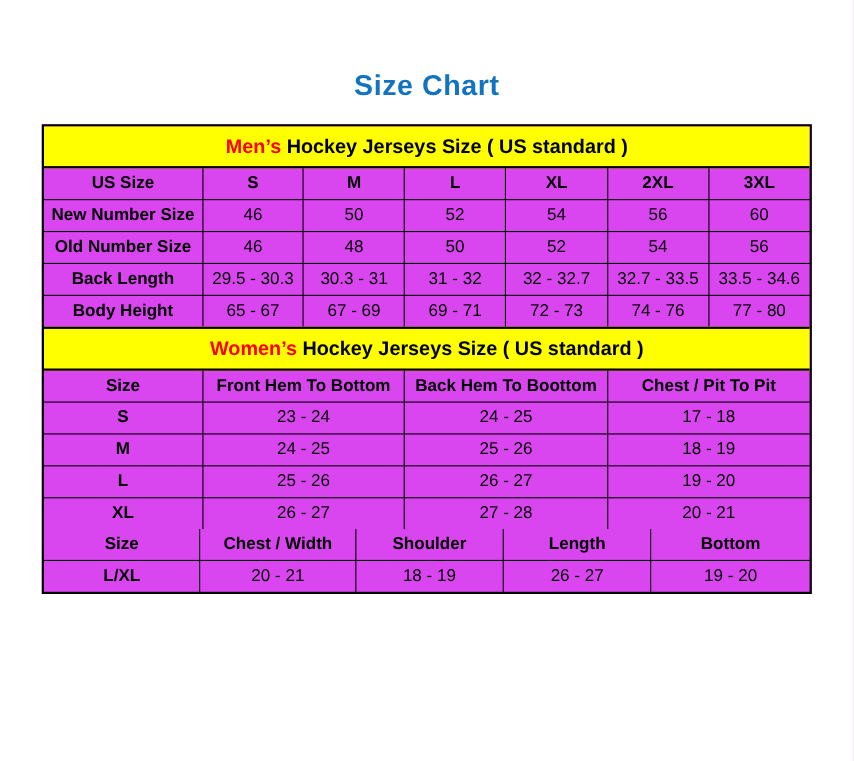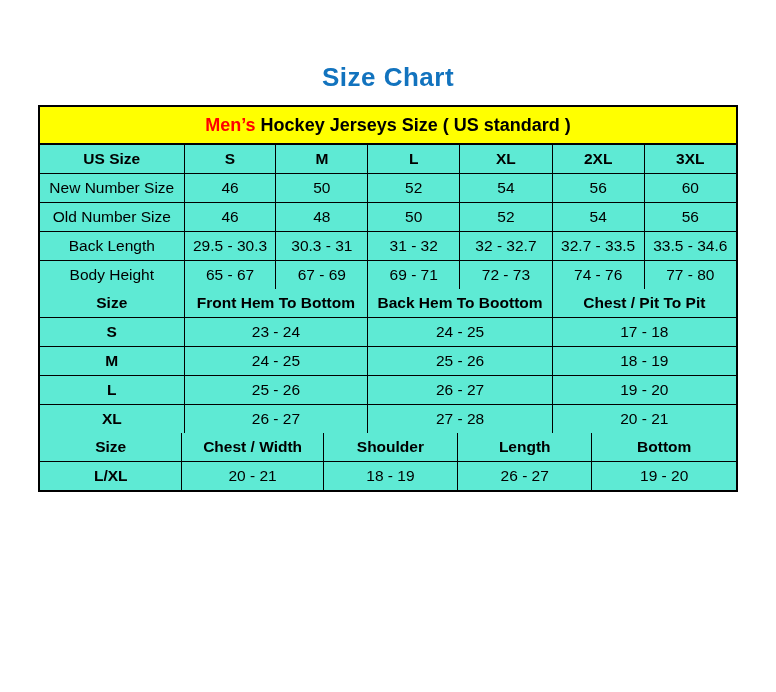--- a/index.html
+++ b/index.html
@@ -17,24 +17,24 @@
     padding-top: 62px;
     text-align: center;
     font-size: 26px;
     font-weight: bold;
     letter-spacing: 0.5px;
     color: var(--title-blue, #1273BE);
   }
 
   .chart {
     width: 700px;
-    margin: 12px 0 0 38px;
+    margin: 20px 0 0 38px;
     border: 2.5px solid var(--line, #000);
     box-sizing: border-box;
-    background: #5eead4;
+    background: #d946ef;
   }
 
   .section { width: 100%; }
 
   .banner {
     background: var(--banner-yellow, #FFFF00);
     text-align: center;
     font-weight: bold;
     font-size: 18px;
     line-height: 19px;
@@ -62,21 +62,21 @@
     white-space: nowrap;
   }
   
   tr > *:first-child { border-left: none; }
   tr > *:last-child { border-right: none; }
   thead tr > * { border-top: none; }
   tbody tr:last-child > * { border-bottom: none; }
 
   thead th { font-weight: bold; }
   tbody td { font-weight: normal; }
-  tbody th.row-label { font-weight: normal; }
+  tbody th.row-label { font-weight: bold; }
   tbody th.row-label.bold { font-weight: bold; }
 
   .squiggle {
     text-decoration-style: wavy;
     text-decoration-color: #D13438;
     text-decoration-thickness: 1px;
     text-underline-offset: 5px;
     text-align: center;
   }
 </style>
@@ -143,20 +143,21 @@
               <td>67 - 69</td>
               <td>69 - 71</td>
               <td>72 - 73</td>
               <td>74 - 76</td>
               <td>77 - 80</td>
             </tr>
           </tbody>
         </table>
       </section>
       <section class="section">
+        <div class="banner"><span class="hl">Women’s</span> <span>Hockey Jerseys Size ( US standard )</span></div>
         <table>
           <colgroup>
             <col style="width: 20.7%;">
             <col style="width: 26.4%;">
             <col style="width: 26.5%;">
             <col style="width: 26.4%;">
           </colgroup>
           <thead>
             <tr>
               <th>Size</th>

